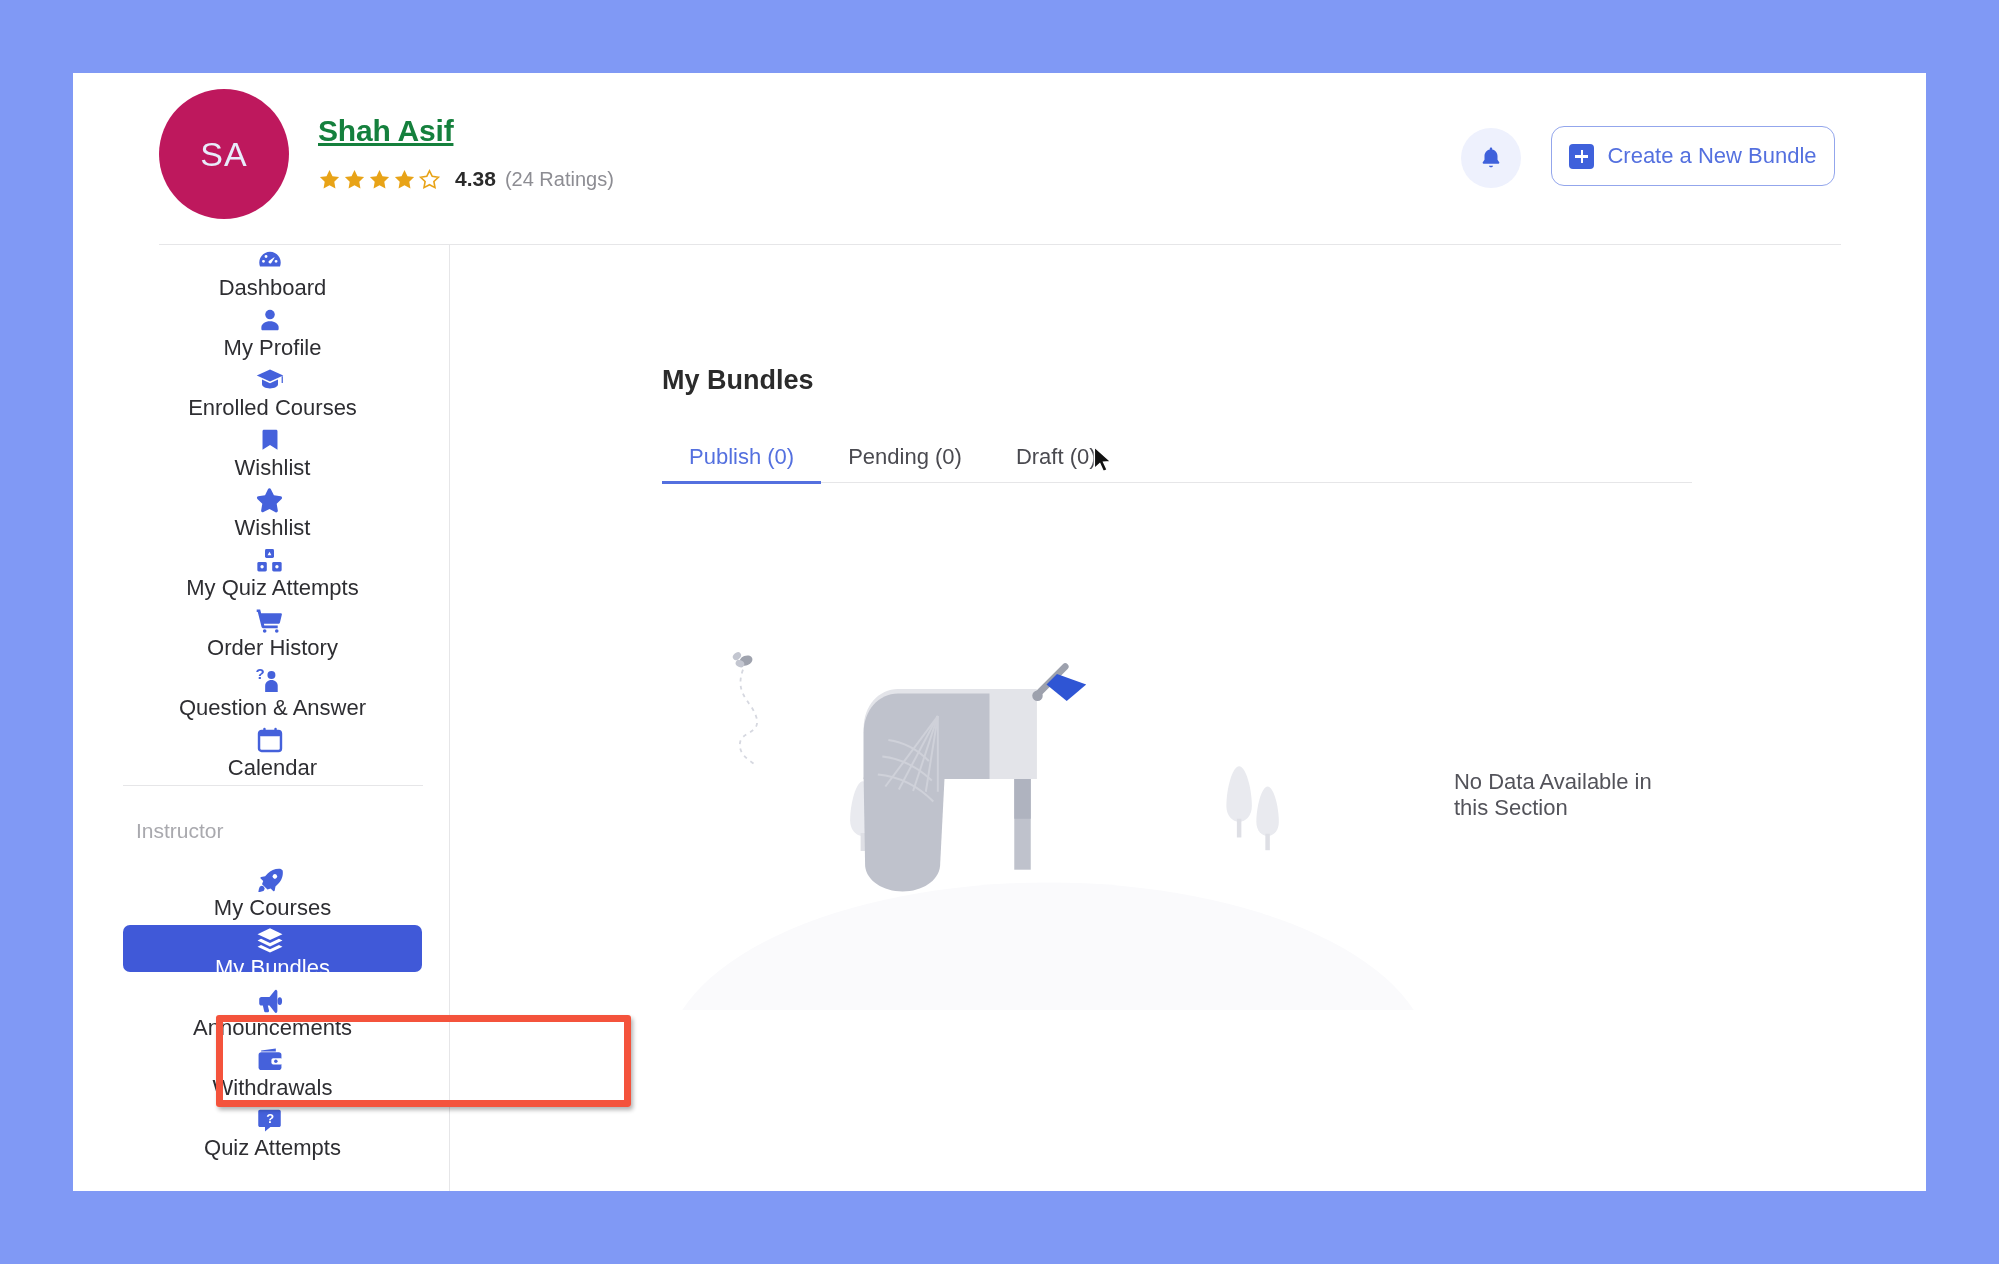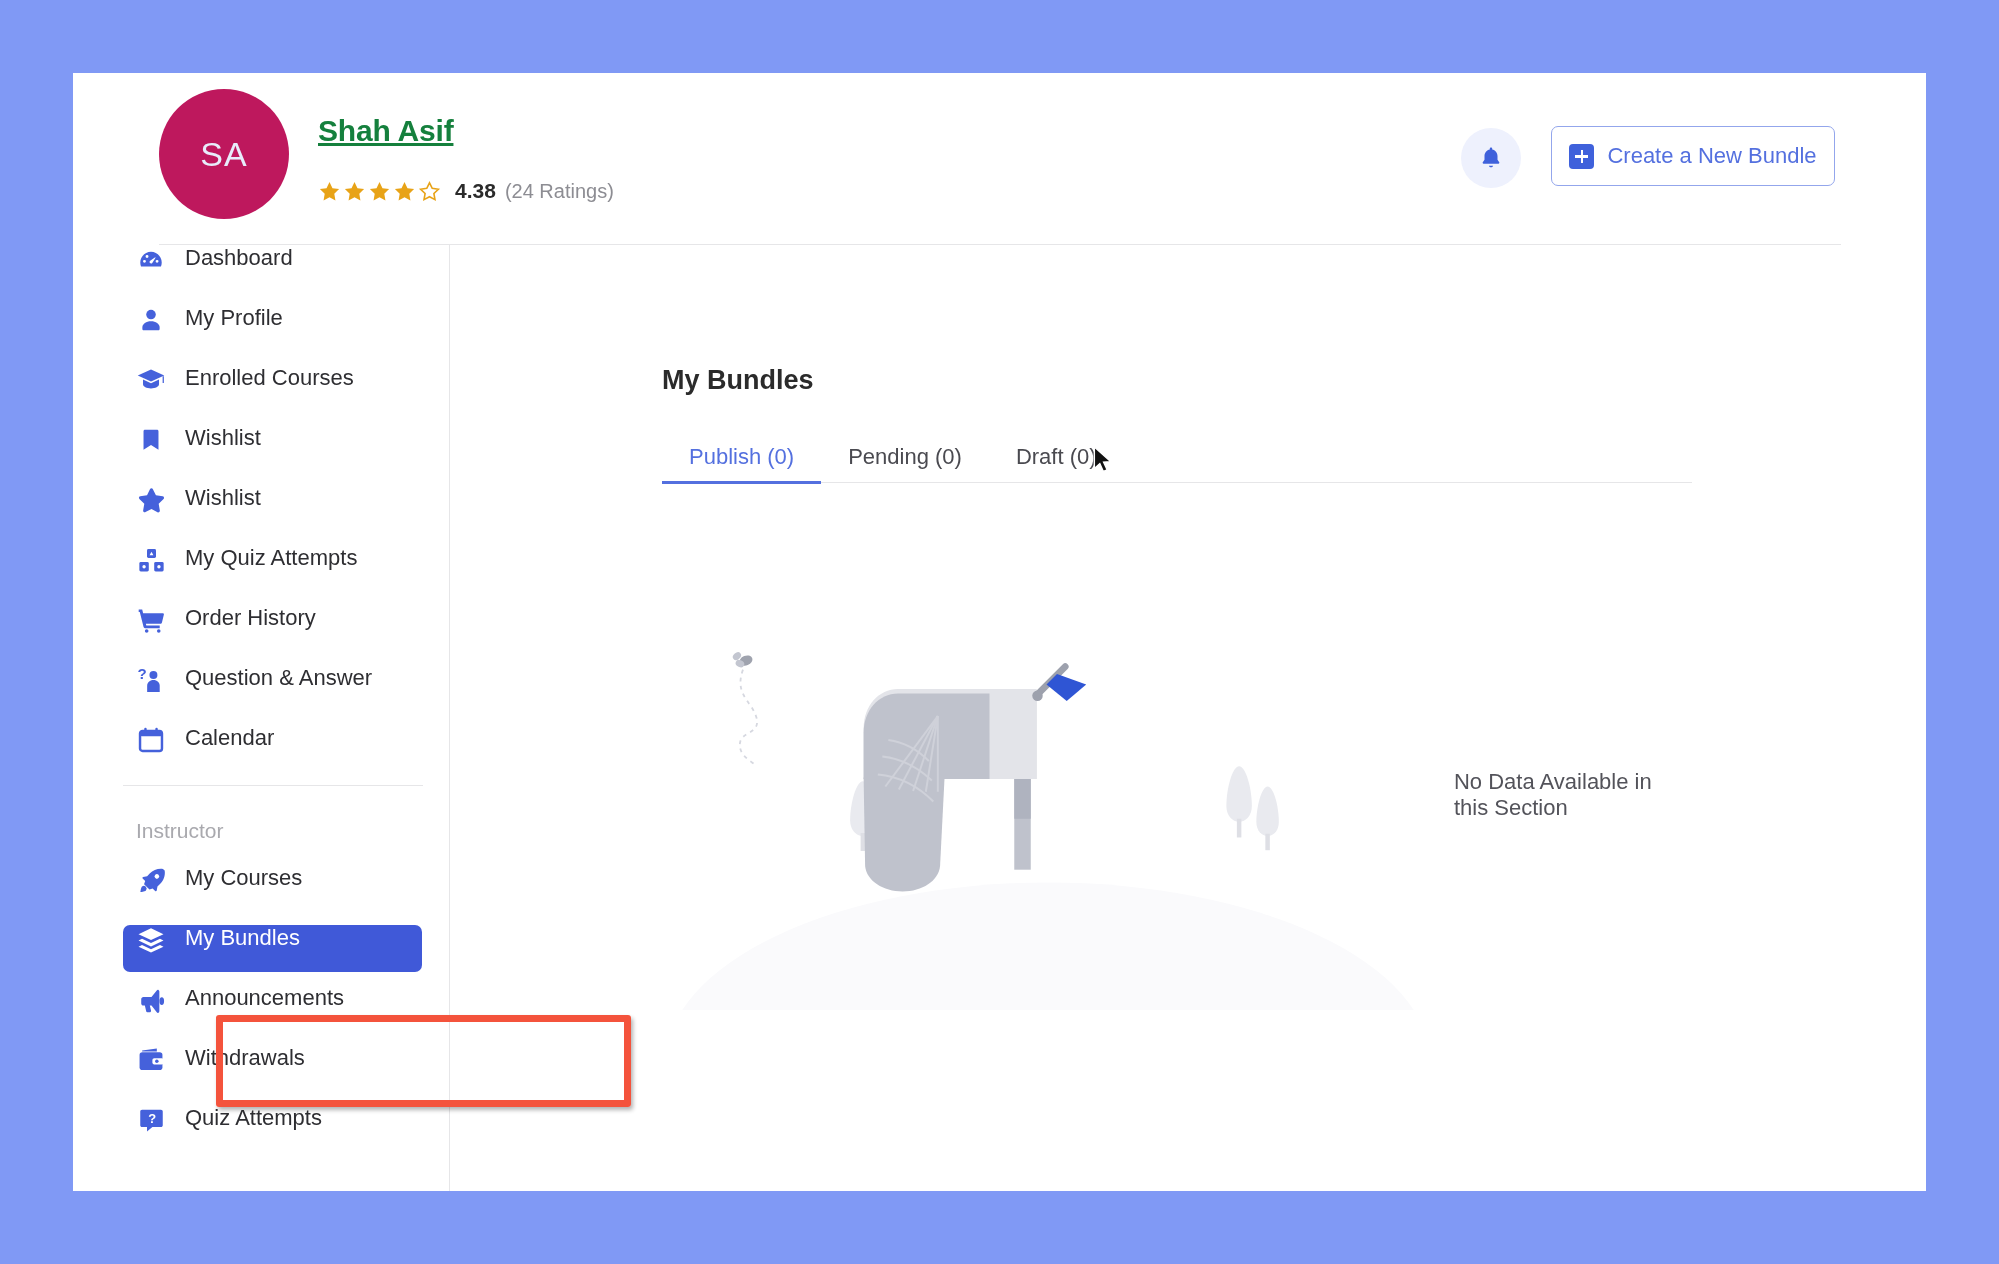--- a/index.html
+++ b/index.html
@@ -53,21 +53,21 @@
     top: 41px;
     font-size: 30px;
     font-weight: bold;
     color: #15803d;
     letter-spacing: -0.2px;
     text-decoration: underline;
   }
   #rating-row {
     position: absolute;
     left: 245px;
-    top: 102px;
+    top: 90px;
     display: flex;
     align-items: center;
     height: 32px;
   }
   #stars { display: flex; align-items: center; gap: 2px; margin-right: 14px; }
   .star { width: 23px; height: 23px; display: block; }
   #rating-value {
     font-size: 21px;
     font-weight: bold;
     color: #2b2b2b;
@@ -91,21 +91,21 @@
     justify-content: center;
     cursor: pointer;
   }
   #create-bundle-button {
     position: absolute;
     left: 1478px;
     top: 53px;
     width: 284px;
     height: 60px;
     border: 1px solid #93A6EC;
-    border-radius: 7px;
+    border-radius: 13px;
     background: #fff;
     display: flex;
     align-items: center;
     justify-content: center;
     gap: 13px;
     cursor: pointer;
   }
   #create-bundle-button .plus-box {
     width: 25px; height: 25px;
     background: #3F61DB;
@@ -154,23 +154,24 @@
     left: 0;
     top: 172px;
     width: 376px;
     height: 946px;
   }
   .nav-item {
     position: relative;
     height: 47px;
     margin: 0 27px 0 50px;
     display: flex;
-    align-items: flex-start;
+    align-items: center;
     border-radius: 7px;
     cursor: pointer;
+    flex-direction: column;
   }
   .nav-item .nav-icon {
     width: 30px;
     height: 30px;
     margin-left: 13px;
     margin-right: 19px;
     flex: none;
     display: flex;
     align-items: center;
     justify-content: center;

